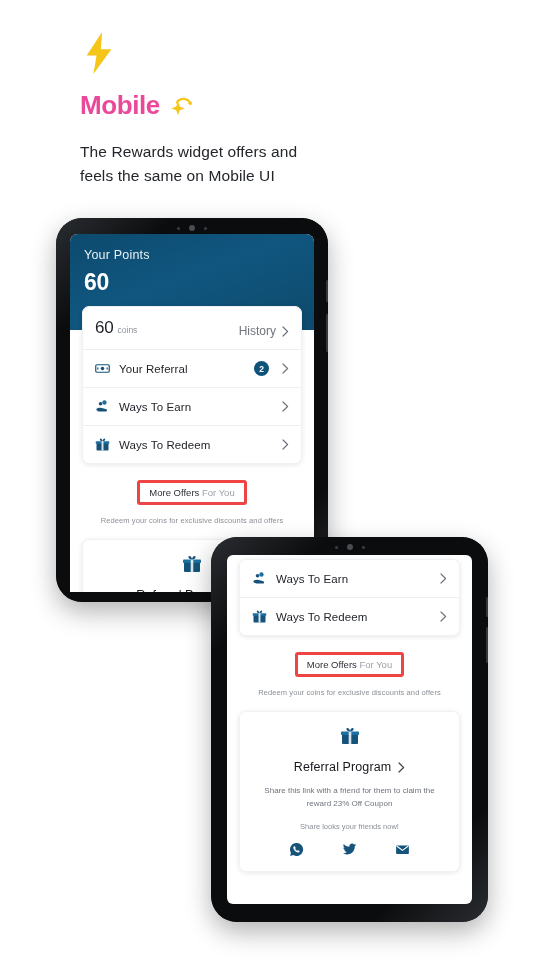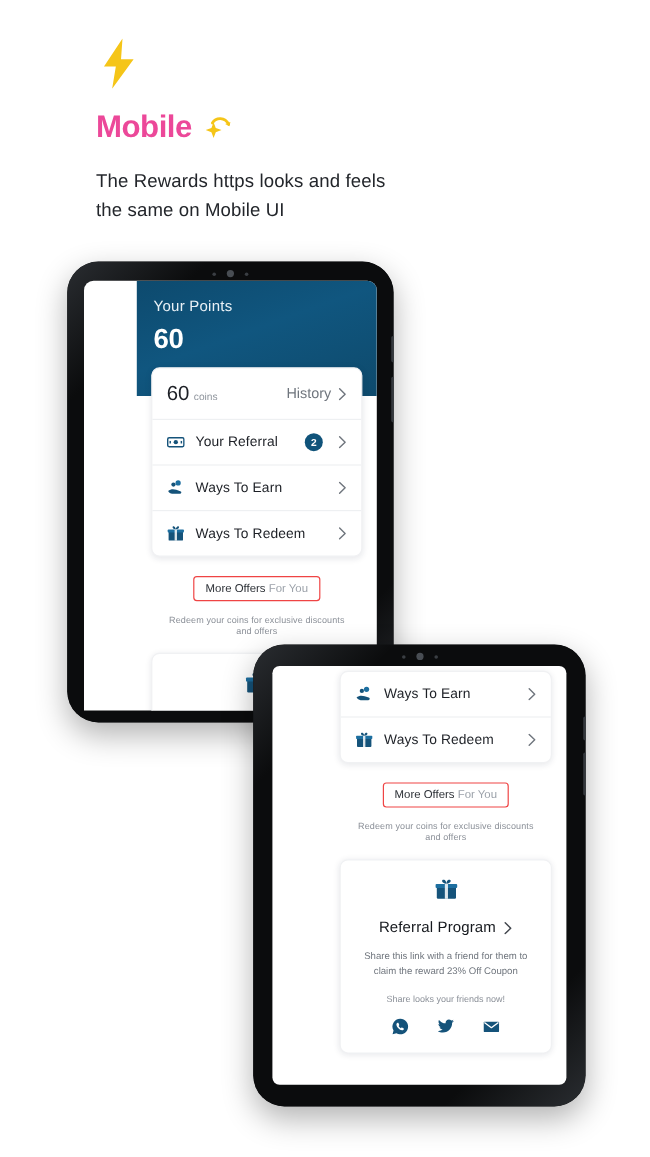--- a/index.html
+++ b/index.html
@@ -67,21 +67,20 @@
   .tablet .bezel-inner {
     position: absolute;
     inset: 0;
     border-radius: 26px;
     background: linear-gradient(135deg,#2a2d31 0%, #0b0c0d 18%, #0b0c0d 82%, #2a2d31 100%);
   }
   .tablet .screen {
     position: absolute;
     background: #ffffff;
     overflow: hidden;
-    padding-left: 44px;
   }
   .cam-dots {
     position: absolute;
     top: 7px;
     left: 0;
     right: 0;
     display: flex;
     justify-content: center;
     align-items: center;
     gap: 9px;
@@ -136,21 +135,21 @@
     background: #ffffff;
     border-radius: 7px;
     box-shadow: 0 1px 5px rgba(16,30,54,0.10);
     border: 1px solid #f0f1f3;
   }
   .widget-body { padding: 0 12px; }
   .card-main { margin-top: -24px; position: relative; z-index: 2; }
 
   .coins-row {
     display: flex;
-    align-items: center;
+    align-items: flex-end;
     justify-content: space-between;
     padding: 11px 12px 11px 12px;
     border-bottom: 1px solid #eef0f2;
     gap: 8px;
   }
   .coins-num { font-size: 17px; color: #1d2026; letter-spacing: -0.2px; }
   .coins-unit { font-size: 8.5px; color: #8e949c; margin-left: 4px; }
   .history-wrap { display:flex; align-items:center; gap:6px; }
   .history-text { font-size: 12px; color: #6f757d; }
 
@@ -174,21 +173,21 @@
     background: #10537a; color: #fff;
     font-size: 8.5px; font-weight: 600;
     display: flex; align-items: center; justify-content: center;
     margin-right: 4px;
   }
   .chev { width: 7px; height: 11px; flex: none; display:block; }
 
   .offers-zone { text-align: center; padding: 16px 10px 14px; }
   .offers-btn {
     display: inline-block;
-    border: 1px solid #ef4444;
+    border: 3px solid #ef4444;
     border-radius: 3px;
     padding: 4px 9px;
     font-size: 9.5px;
     background: #fff;
     white-space: nowrap;
   }
   .offers-btn .strong { color: #2b2f35; }
   .offers-btn .muted  { color: #9ca2aa; }
   .offers-note {
     margin-top: 11px;
@@ -257,21 +256,21 @@
 
   <div class="intro-title-row">
     <div class="intro-title">Mobile</div>
     <svg class="star-icon" viewBox="0 0 24 24">
       <path d="M8 22 L9.8 17.2 L14.6 15.4 L9.8 13.6 L8 8.8 L6.2 13.6 L1.4 15.4 L6.2 17.2 Z" fill="#f5c518"></path>
       <path d="M7 9.5 C10 4.5 17.5 4.5 20.5 10.5" stroke="#f5c518" stroke-width="2.4" fill="none" stroke-linecap="round"></path>
       <path d="M21.2 12.2 L17.6 10.4 L22 8.6 Z" fill="#f5c518"></path>
     </svg>
   </div>
 
-  <div class="intro-sub">The Rewards https looks and feels the same on Mobile UI</div>
+  <div class="intro-sub">The Rewards widget offers and feels the same on Mobile UI</div>
 </div>
 
 <div class="tablet" id="tablet-1">
   <div class="bezel-inner"></div>
   <div class="cam-dots">
     <i class="d1"></i>
       <i class="d2"></i>
       <i class="d3"></i>
   </div>
   <div class="side-btn b1"></div>

